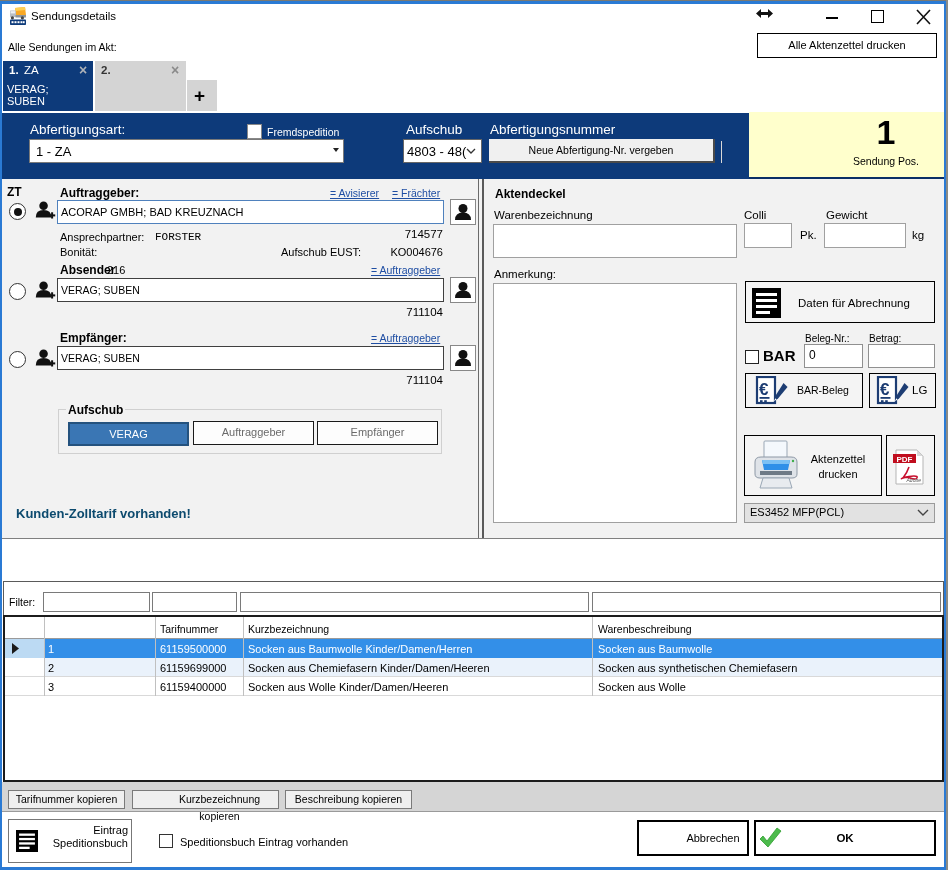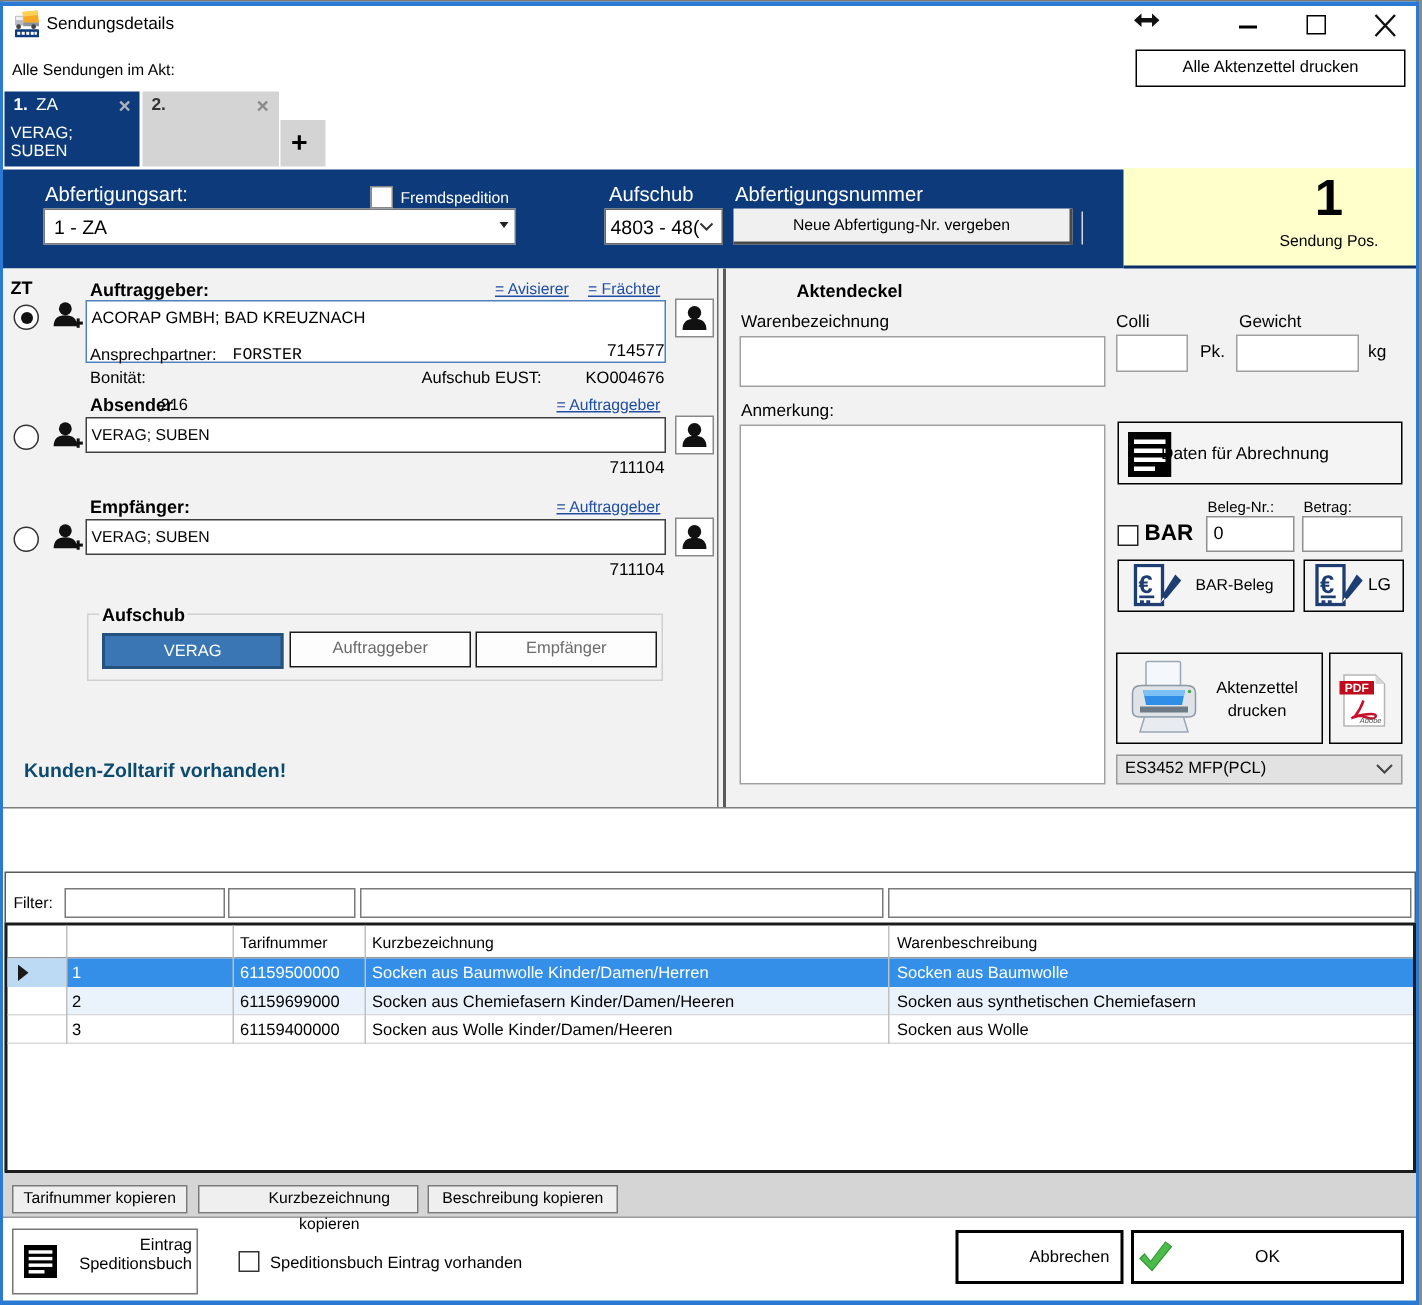--- a/index.html
+++ b/index.html
@@ -115,21 +115,21 @@
 </svg>
 
 <div class="abs b" style="left:60px;top:186px;font-size:12px;">Auftraggeber:</div>
 <div class="abs lnk" style="left:330px;top:187px;">= Avisierer</div>
 <div class="abs lnk" style="left:392px;top:187px;">= Frächter</div>
 <div class="abs b" style="left:60px;top:263px;font-size:12px;">Absender</div>
 <div class="abs lnk" style="left:371px;top:264px;">= Auftraggeber</div>
 <div class="abs b" style="left:60px;top:331px;font-size:12px;">Empfänger:</div>
 <div class="abs lnk" style="left:371px;top:332px;">= Auftraggeber</div>
 
-<div class="inp" style="left:57px;top:200px;width:387px;height:42px;border-color:#4f81bd;box-sizing:border-box;font-size:11px;line-height:23px;padding-left:3px;">ACORAP GMBH; BAD KREUZNACH</div>
+<div class="inp" style="left:57px;top:200px;width:387px;height:24px;border-color:#4f81bd;box-sizing:border-box;font-size:11px;line-height:23px;padding-left:3px;">ACORAP GMBH; BAD KREUZNACH</div>
 <div class="inp" style="left:57px;top:278px;width:387px;height:24px;box-sizing:border-box;font-size:10.5px;line-height:23px;padding-left:3px;">VERAG; SUBEN</div>
 <div class="inp" style="left:57px;top:346px;width:387px;height:24px;box-sizing:border-box;font-size:10.5px;line-height:23px;padding-left:3px;">VERAG; SUBEN</div>
 
 <div class="abs" style="left:450px;top:199px;width:26px;height:26px;background:#fff;border:1px solid #888;box-sizing:border-box;"></div>
 <svg class="abs" style="left:453px;top:202px;" width="20" height="20" viewBox="0 0 20 20">
   <circle cx="10" cy="6.5" r="4.5" fill="#111"></circle>
     <path d="M2 18 Q2 10.5 10 10.5 Q18 10.5 18 18 Z" fill="#111"></path>
 </svg>
 <div class="abs" style="left:450px;top:277px;width:26px;height:26px;background:#fff;border:1px solid #888;box-sizing:border-box;"></div>
 <svg class="abs" style="left:453px;top:280px;" width="20" height="20" viewBox="0 0 20 20">
@@ -153,41 +153,41 @@
 <div class="num" style="left:350px;top:374px;width:93px;">711104</div>
 
 <div class="abs" style="left:58px;top:409px;width:384px;height:45px;border:1px solid #d0d0d0;box-sizing:border-box;"></div>
 <div class="abs b" style="left:66px;top:403px;font-size:12px;background:#f2f2f2;padding:0 2px;">Aufschub</div>
 <div class="abs" style="left:68px;top:422px;width:121px;height:24px;background:#3a76b4;border:2px solid #24527e;box-sizing:border-box;color:#fff;font-size:11px;text-align:center;line-height:20px;">VERAG</div>
 <div class="abs" style="left:193px;top:421px;width:121px;height:24px;background:#fdfdfd;border:1.5px solid #1a1a1a;box-sizing:border-box;color:#6a6a6a;font-size:11px;text-align:center;line-height:21px;">Auftraggeber</div>
 <div class="abs" style="left:317px;top:421px;width:121px;height:24px;background:#fdfdfd;border:1.5px solid #1a1a1a;box-sizing:border-box;color:#6a6a6a;font-size:11px;text-align:center;line-height:21px;">Empfänger</div>
 
 <div class="abs b" style="left:16px;top:506px;font-size:13px;color:#0c4a6e;">Kunden-Zolltarif vorhanden!</div>
 
-<div class="abs b" style="left:495px;top:187px;font-size:12px;margin-left:36px;">Aktendeckel</div>
+<div class="abs b" style="left:495px;top:187px;font-size:12px;">Aktendeckel</div>
 <div class="abs" style="left:494px;top:209px;font-size:11.5px;">Warenbezeichnung</div>
 <div class="abs" style="left:493px;top:224px;width:244px;height:34px;background:#fff;border:1px solid #a0a0a0;box-sizing:border-box;"></div>
 <div class="abs" style="left:744px;top:209px;font-size:11.5px;">Colli</div>
 <div class="abs" style="left:744px;top:223px;width:48px;height:25px;background:#fff;border:1px solid #a0a0a0;box-sizing:border-box;"></div>
 <div class="abs" style="left:800px;top:229px;font-size:11.5px;">Pk.</div>
 <div class="abs" style="left:826px;top:209px;font-size:11.5px;">Gewicht</div>
 <div class="abs" style="left:824px;top:223px;width:82px;height:25px;background:#fff;border:1px solid #a0a0a0;box-sizing:border-box;"></div>
 <div class="abs" style="left:912px;top:229px;font-size:11.5px;">kg</div>
 <div class="abs" style="left:494px;top:268px;font-size:11.5px;">Anmerkung:</div>
 <div class="abs" style="left:493px;top:283px;width:244px;height:240px;background:#fff;border:1px solid #a0a0a0;box-sizing:border-box;"></div>
 
 <div class="abs" style="left:745px;top:281px;width:190px;height:42px;background:#f4f4f4;border:1px solid #000;box-sizing:border-box;"></div>
 <svg class="abs" style="left:752px;top:288px;" width="29" height="30" viewBox="0 0 29 30">
   <rect x="0" y="0" width="29" height="30" fill="#000"></rect>
   <rect x="4" y="5" width="21" height="3" fill="#fff"></rect>
   <rect x="4" y="11" width="21" height="3" fill="#fff"></rect>
   <rect x="4" y="17" width="21" height="3" fill="#fff"></rect>
   <rect x="4" y="23" width="14" height="3" fill="#fff"></rect>
 </svg>
-<div class="abs" style="left:752px;top:297px;font-size:11.5px;padding-left:22px;">Daten für Abrechnung</div>
+<div class="abs" style="left:776px;top:297px;font-size:11.5px;padding-left:22px;">Daten für Abrechnung</div>
 
 <div class="abs" style="left:805px;top:333px;font-size:10px;">Beleg-Nr.:</div>
 <div class="abs" style="left:869px;top:333px;font-size:10px;">Betrag:</div>
 <div class="abs" style="left:745px;top:350px;width:12px;height:12px;background:#fff;border:1.5px solid #222;box-sizing:content-box;"></div>
 <div class="abs b" style="left:763px;top:347px;font-size:15px;">BAR</div>
 <div class="abs" style="left:804px;top:344px;width:59px;height:24px;background:#fff;border:1px solid #909090;box-sizing:border-box;font-size:12px;padding:3px 0 0 4px;">0</div>
 <div class="abs" style="left:868px;top:344px;width:67px;height:24px;background:#fff;border:1px solid #909090;box-sizing:border-box;"></div>
 
 <div class="abs" style="left:745px;top:373px;width:118px;height:35px;background:#f4f4f4;border:1.5px solid #000;box-sizing:border-box;"></div>
 <svg class="abs" style="left:753px;top:376px;" width="38" height="29" viewBox="0 0 38 29">
@@ -294,16 +294,16 @@
   <rect x="0" y="0" width="25" height="25" fill="#000"></rect>
   <rect x="3.5" y="4" width="18" height="2.6" fill="#fff"></rect>
   <rect x="3.5" y="9" width="18" height="2.6" fill="#fff"></rect>
   <rect x="3.5" y="14" width="18" height="2.6" fill="#fff"></rect>
   <rect x="3.5" y="19" width="12" height="2.6" fill="#fff"></rect>
 </svg>
 <div class="abs" style="left:48px;top:824px;width:80px;font-size:11px;text-align:right;line-height:13px;">Eintrag<br>Speditionsbuch</div>
 <div class="abs" style="left:159px;top:834px;width:12px;height:12px;background:#fff;border:1.5px solid #333;box-sizing:content-box;"></div>
 <div class="abs" style="left:180px;top:836px;font-size:11px;">Speditionsbuch Eintrag vorhanden</div>
 <div class="abs" style="left:637px;top:820px;width:112px;height:36px;background:#fff;border:2px solid #000;box-sizing:border-box;font-size:11px;text-align:center;line-height:32px;padding-left:40px;">Abbrechen</div>
-<div class="abs" style="left:754px;top:820px;width:182px;height:36px;background:#fff;border:2px solid #000;box-sizing:border-box;font-size:11.5px;text-align:center;line-height:32px;">OK</div>
+<div class="abs" style="left:754px;top:820px;width:182px;height:36px;background:#fff;border:2px solid #000;box-sizing:border-box;font-size:11.5px;text-align:center;line-height:32px;font-weight:bold;">OK</div>
 <svg class="abs" style="left:758px;top:827px;" width="24" height="22" viewBox="0 0 24 22">
   <path d="M2 12 L5 9 L9 14 L19 1 L23 4 L10 20 Z" fill="#4cbb4c" stroke="#2e9e2e" stroke-width="0.8"></path>
 </svg>
 
 </body></html>

